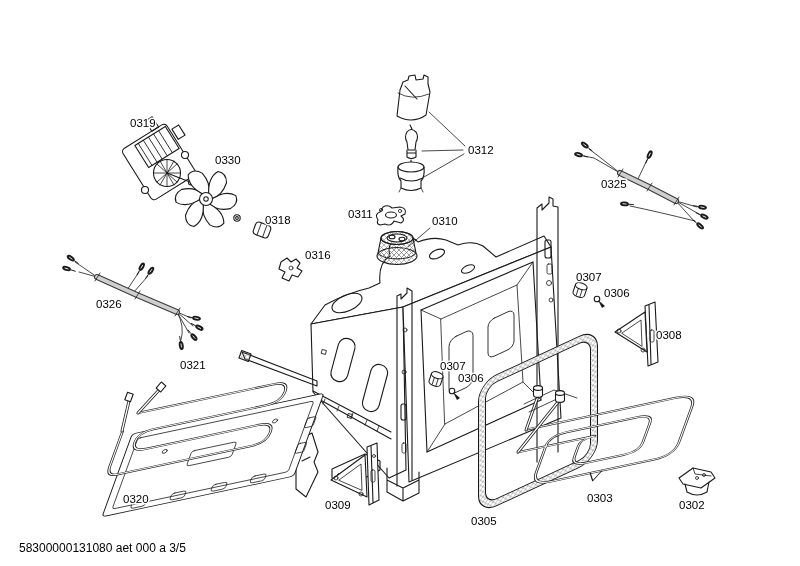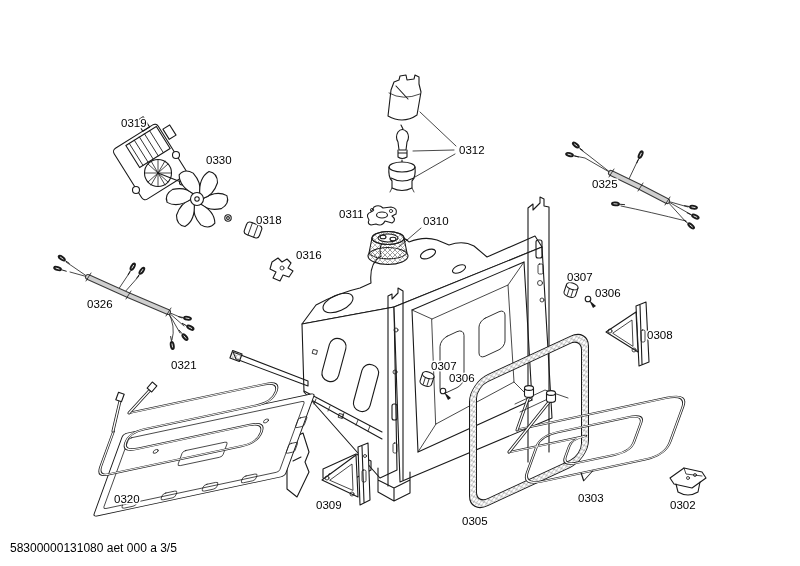--- a/index.html
+++ b/index.html
@@ -1,17 +1,17 @@
 <!DOCTYPE html>
 <html><head>
 <meta charset="utf-8">
 <style>
   html,body{margin:0;padding:0;background:#fff;}
   .stage{position:relative;width:724px;height:566px;background:#fff;overflow:hidden;
-         font-family:"Liberation Sans",sans-serif;}
+         font-family:"Liberation Sans",sans-serif;margin-left:9px;}
   svg{position:absolute;left:0;top:0;}
   svg .ln{stroke:#1a1a1a;stroke-width:1.1;fill:none;stroke-linecap:round;stroke-linejoin:round;}
   svg .fw{fill:#fff;}
   svg .thin{stroke-width:0.8;}
   svg .hatchfill{fill:url(#xh);}
   svg .tube-o{stroke:#222;stroke-width:3;fill:none;stroke-linecap:round;stroke-linejoin:round;}
   svg .tube-i{stroke:#fff;stroke-width:1.3;fill:none;stroke-linecap:round;stroke-linejoin:round;}
   svg .sleeve-o{stroke:#3a3a3a;stroke-width:6;fill:none;stroke-linecap:round;}
   svg .sleeve-i{stroke:#cfcfcf;stroke-width:4;fill:none;stroke-linecap:round;}
   svg .gasket-o{stroke:#1a1a1a;stroke-width:8;fill:none;}

